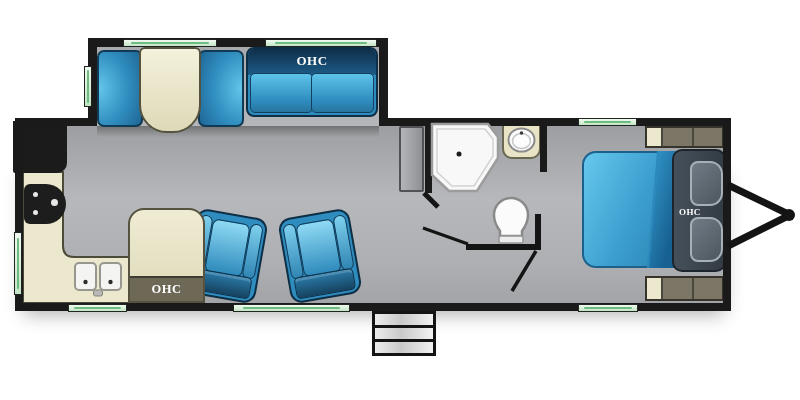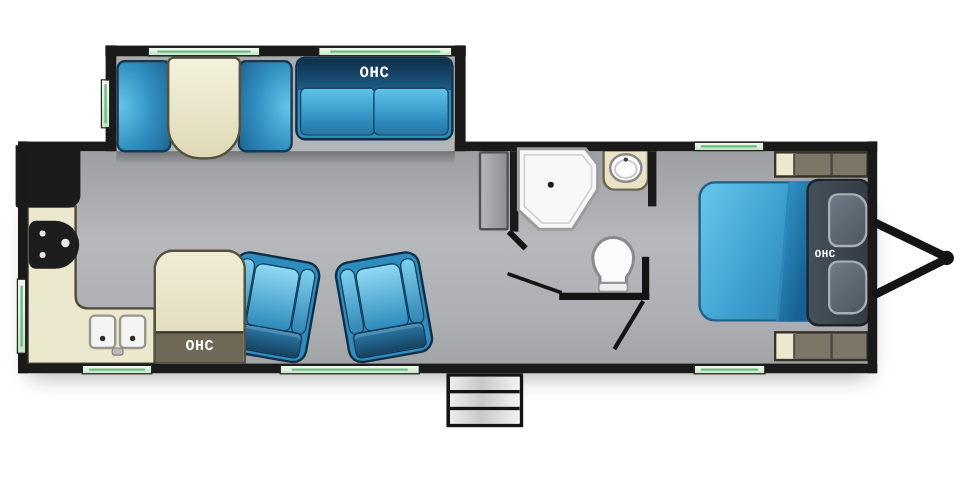--- a/index.html
+++ b/index.html
@@ -1,18 +1,18 @@
 <!DOCTYPE html>
 <html style="--wall-black: #1a1a1a; --floor-gray: #b6b8bb; --floor-gray-edge: #9c9ea1; --furniture-blue: #2f8cbe; --furniture-blue-light: #5fc4ea; --sofa-back-navy: #0f2f49; --counter-cream: #ece8cd; --cabinet-olive: #6e6957; --nightstand-olive: #7c7666; --headboard-slate: #46505a; --window-green: #d8efda; --window-green-line: #6fbc82; --fixture-white: #f8f8f8;"><head>
 <meta charset="utf-8">
 <style>
   html,body{margin:0;padding:0;background:#fff;}
   .canvas{
     position:relative;width:800px;height:400px;background:#fff;overflow:hidden;
-    font-family:Liberation Mono, monospace;
+    font-family:Liberation Serif, serif;
   }
   .abs{position:absolute;}
   
   .ground-shadow{left:24px;top:160px;width:700px;height:140px;box-shadow:0 14px 18px rgba(0,0,0,.33);}
   .floor-main{left:23px;top:126px;width:700px;height:177px;
     background:linear-gradient(180deg,var(--floor-gray-edge,#9c9ea1) 0%,var(--floor-gray,#b6b8bb) 42%,#adafb2 78%,#a2a4a7 100%);}
   .floor-slide{left:97px;top:47px;width:282px;height:80px;
     background:linear-gradient(180deg,#a8aaad,#b4b6b9);}
   .slide-shadow{left:97px;top:126px;width:282px;height:11px;
     background:linear-gradient(180deg,rgba(0,0,0,.28),rgba(0,0,0,0));}

